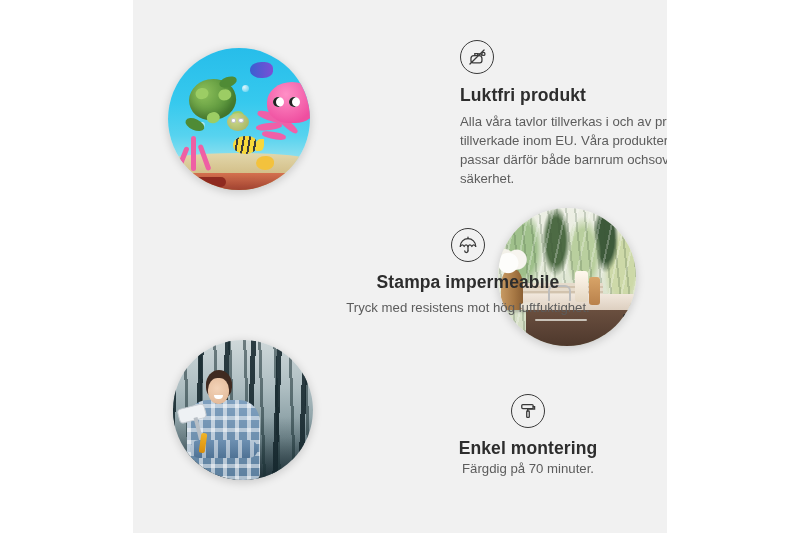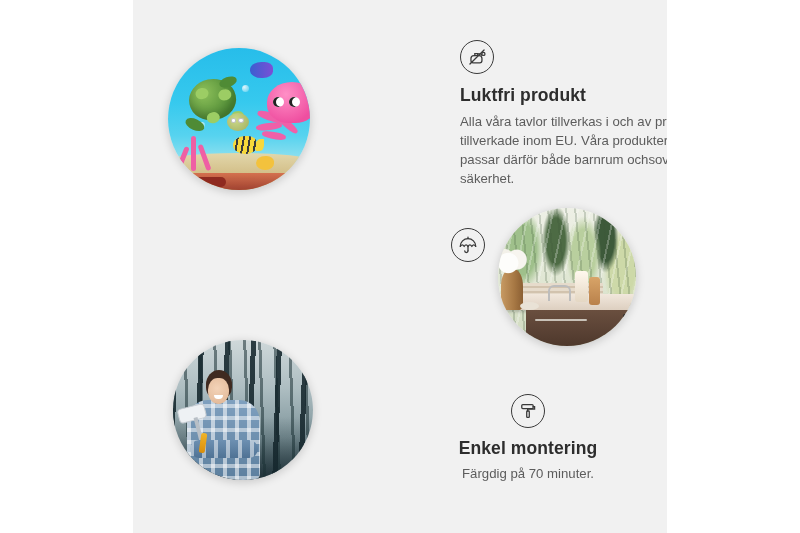--- a/index.html
+++ b/index.html
@@ -309,21 +309,21 @@
   #block-odourless .b-title { margin-bottom: 6px; }
 
   
   #block-waterproof { left: 200px; top: 228px; width: 270px; text-align: center; }
   #block-waterproof .icon-circle { margin: 0 auto 10px auto; }
   #block-waterproof .b-title { margin-bottom: 5px; }
 
   
   #block-easy-mount { left: 290px; top: 394px; width: 210px; text-align: center; }
   #block-easy-mount .icon-circle { margin: 0 auto 10px auto; }
-  #block-easy-mount .b-title { margin-bottom: 5px; }
+  #block-easy-mount .b-title { }
 </style>
 </head>
 <body>
 
 <div class="stage">
   <div class="panel">
 
     <div class="photo" id="photo-sea" style="left:35px; top:48px; width:142px; height:142px;">
       <div class="inner">
         <div class="sea-bg"></div>
@@ -390,20 +390,22 @@
     <div class="block" id="block-waterproof">
       <div class="icon-circle">
         <svg width="22" height="22" viewBox="0 0 24 24" fill="none" stroke="#3a3a3a" stroke-width="1.4" stroke-linecap="round">
           <path d="M3.6 13.4a8.4 8.4 0 0 1 16.8 0"></path>
           <path d="M3.6 13.4c1.4-1.9 2.8-1.9 4.2 0 1.4-1.9 2.8-1.9 4.2 0 1.4-1.9 2.8-1.9 4.2 0 1.4-1.9 2.8-1.9 4.2 0"></path>
           <line x1="12" y1="13.4" x2="12" y2="18.4"></line>
           <path d="M12 18.4a1.8 1.8 0 0 1-3.6 0"></path>
           <line x1="12" y1="5" x2="12" y2="3.4"></line>
         </svg>
       </div>
+      <p class="b-title">Stampa impermeabile</p>
+      <p class="b-desc">Tryck med resistens mot hög luftfuktighet.</p>
     </div>
 
     <div class="photo" id="photo-forest" style="left:40px; top:340px; width:140px; height:140px;">
       <div class="inner">
         <div class="forest-bg"></div>
         <div class="woman">
           <div class="body"></div>
           <div class="hair"></div>
           <div class="face"></div>
           <div class="smile"></div>

